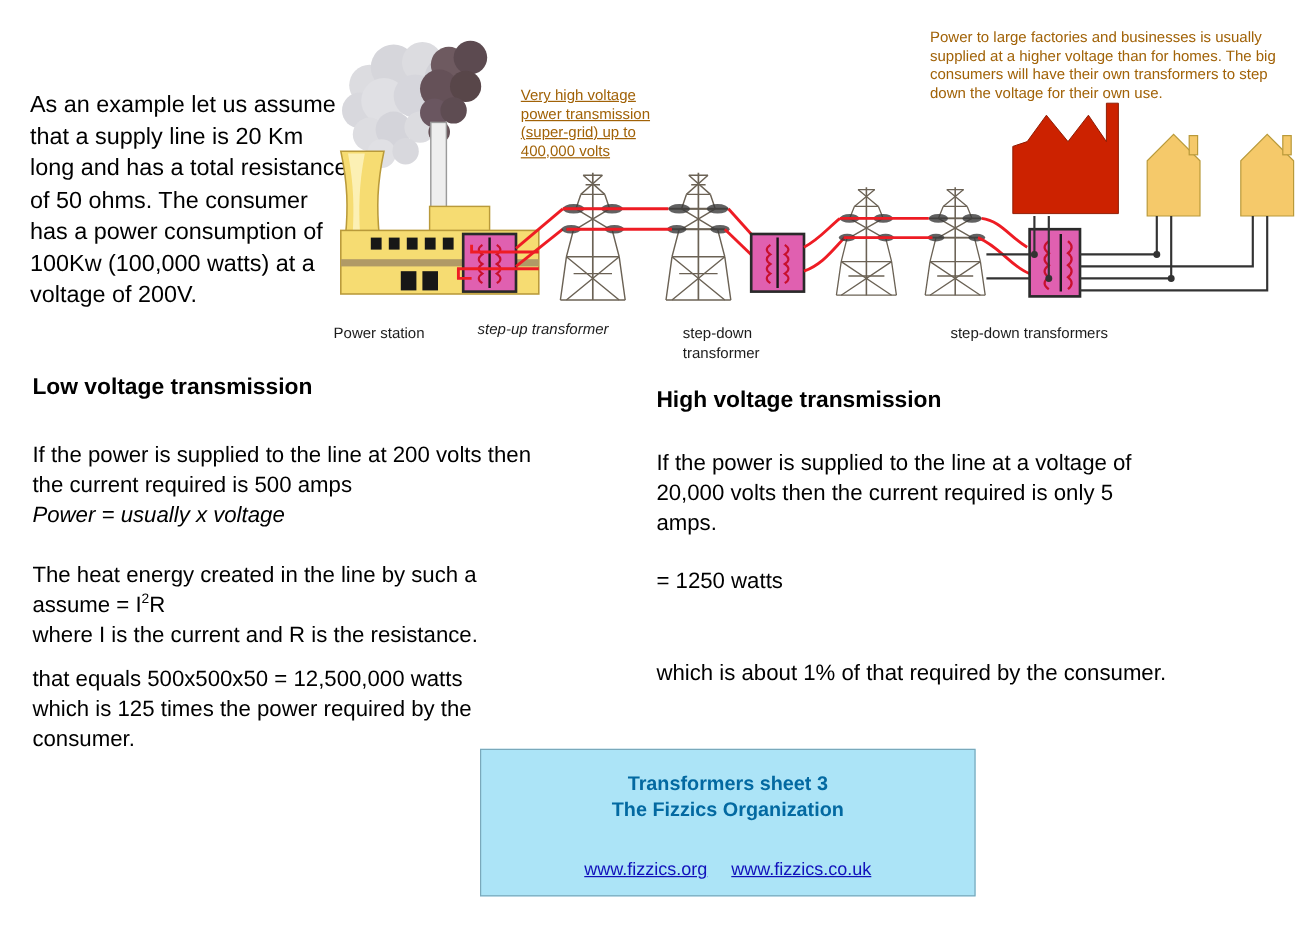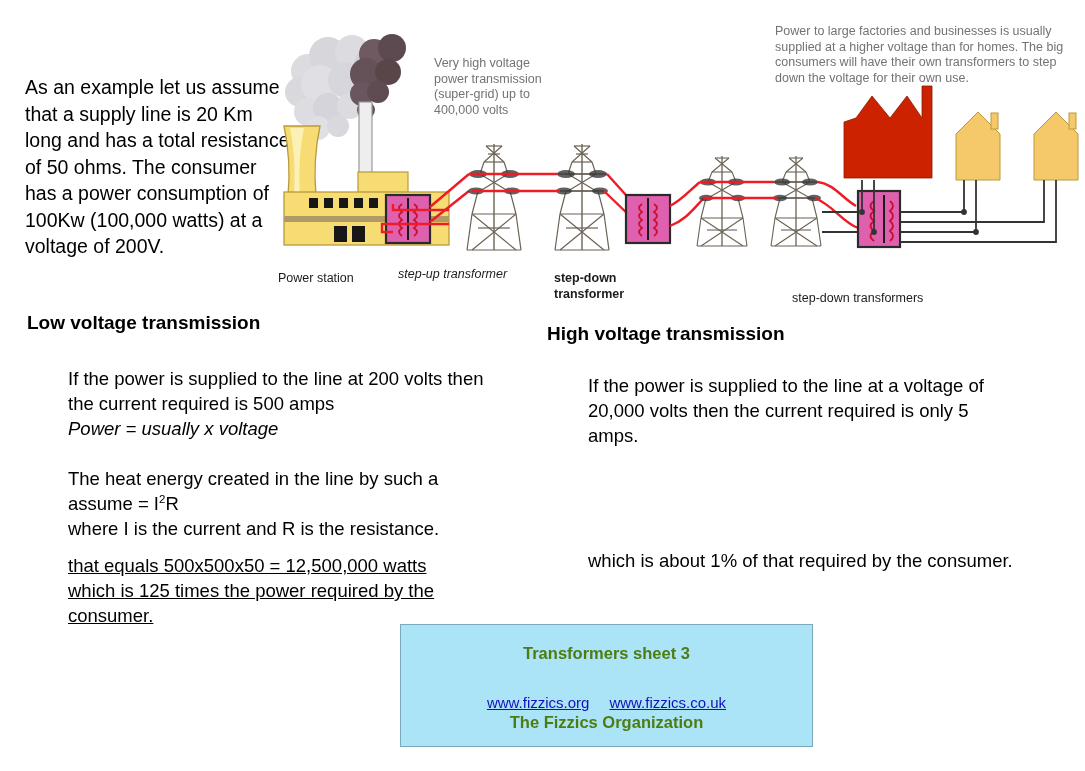--- a/index.html
+++ b/index.html
@@ -34,61 +34,60 @@
     top: 14px;
     width: 818px;
     height: 290px;
   }
   #diagram svg { display: block; }
 
   .dg-label {
     position: absolute;
     font-size: 12.5px;
     line-height: 15.5px;
-    color: #737373;
+    color: #a16207;
     font-family: "Liberation Sans", sans-serif;
   }
-  #label-supergrid { left: 172px; top: 42px; width: 130px; }
+  #label-supergrid { left: 172px; top: 58px; width: 130px; text-decoration: underline; }
   #label-distgrid  { left: 358px; top: 100px; width: 128px; }
   #label-bigusers  { left: 513px; top: 10px;  width: 300px; }
 
   .dg-caption {
     position: absolute;
     font-size: 12.5px;
     line-height: 15.5px;
     color: #1c1c1c;
   }
   #cap-power-station { left: 16px;  top: 257px; width: 130px; }
   #cap-step-up       { left: 136px; top: 253px; width: 110px; font-style: italic; }
-  #cap-step-down     { left: 292px; top: 257px; width: 110px; font-weight: bold; }
-  #cap-step-downs    { left: 530px; top: 257px; width: 200px; margin-top: 20px; }
+  #cap-step-down     { left: 307px; top: 257px; width: 110px; }
+  #cap-step-downs    { left: 530px; top: 257px; width: 200px; }
 
   
   .col-heading {
     position: absolute;
     font-size: 19px;
     font-weight: bold;
     line-height: 24px;
   }
   #heading-low  { left: 27px;  top: 311px; }
   #heading-high { left: 547px; top: 322px; }
 
   .body-block {
     position: absolute;
     font-size: 18.5px;
     line-height: 25px;
     color: #000;
-    margin-left: 41px;
   }
   .body-block p { margin: 0; }
   .italic-line { font-style: italic; }
 
   #low-block-1  { left: 27px;  top: 366px; width: 478px; }
   #low-block-2  { left: 27px;  top: 466px; width: 478px; }
-  #low-block-3  { left: 27px;  top: 553px; width: 440px; text-decoration: underline; }
+  #low-block-3  { left: 27px;  top: 553px; width: 440px; }
 
   #high-block-1 { left: 547px; top: 373px; width: 490px; }
   #high-block-2 { left: 547px; top: 471px; width: 490px; }
   #high-block-3 { left: 547px; top: 548px; width: 490px; }
 
   sup { font-size: 0.62em; vertical-align: super; line-height: 0; }
 
   
   #footer-box {
     position: absolute;
@@ -98,21 +97,21 @@
     height: 123px;
     background: #ace4f7;
     border: 1px solid #7aa9bb;
     box-sizing: border-box;
     text-align: center;
   }
   #footer-title-1, #footer-title-2 {
     font-size: 16.5px;
     font-weight: bold;
     line-height: 22px;
-    color: #4d7c0f;
+    color: #0369a1;
   }
   #footer-title-1 { margin-top: 17px; }
   #footer-links {
     margin-top: 30px;
     font-size: 15px;
   }
   #footer-links a {
     color: #1111bb;
     text-decoration: underline;
     margin: 0 10px;
@@ -384,25 +383,26 @@
 
 <div class="col-heading" id="heading-high">High voltage transmission</div>
 
 <div class="body-block" id="high-block-1">
   <p>If the power is supplied to the line at a voltage of</p>
   <p>20,000 volts then the current required is only 5</p>
   <p>amps.</p>
 </div>
 
 <div class="body-block" id="high-block-2">
+  <p>= 1250 watts</p>
 </div>
 
 <div class="body-block" id="high-block-3">
   <p>which is about 1% of that required by the consumer.</p>
 </div>
 
 <div id="footer-box">
   <div id="footer-title-1">Transformers sheet 3</div>
+  <div id="footer-title-2">The Fizzics Organization</div>
   <div id="footer-links">
     <a href="#">www.fizzics.org</a><a href="#">www.fizzics.co.uk</a>
   </div>
-  <div id="footer-title-2">The Fizzics Organization</div>
 </div>
 
 </body></html>

